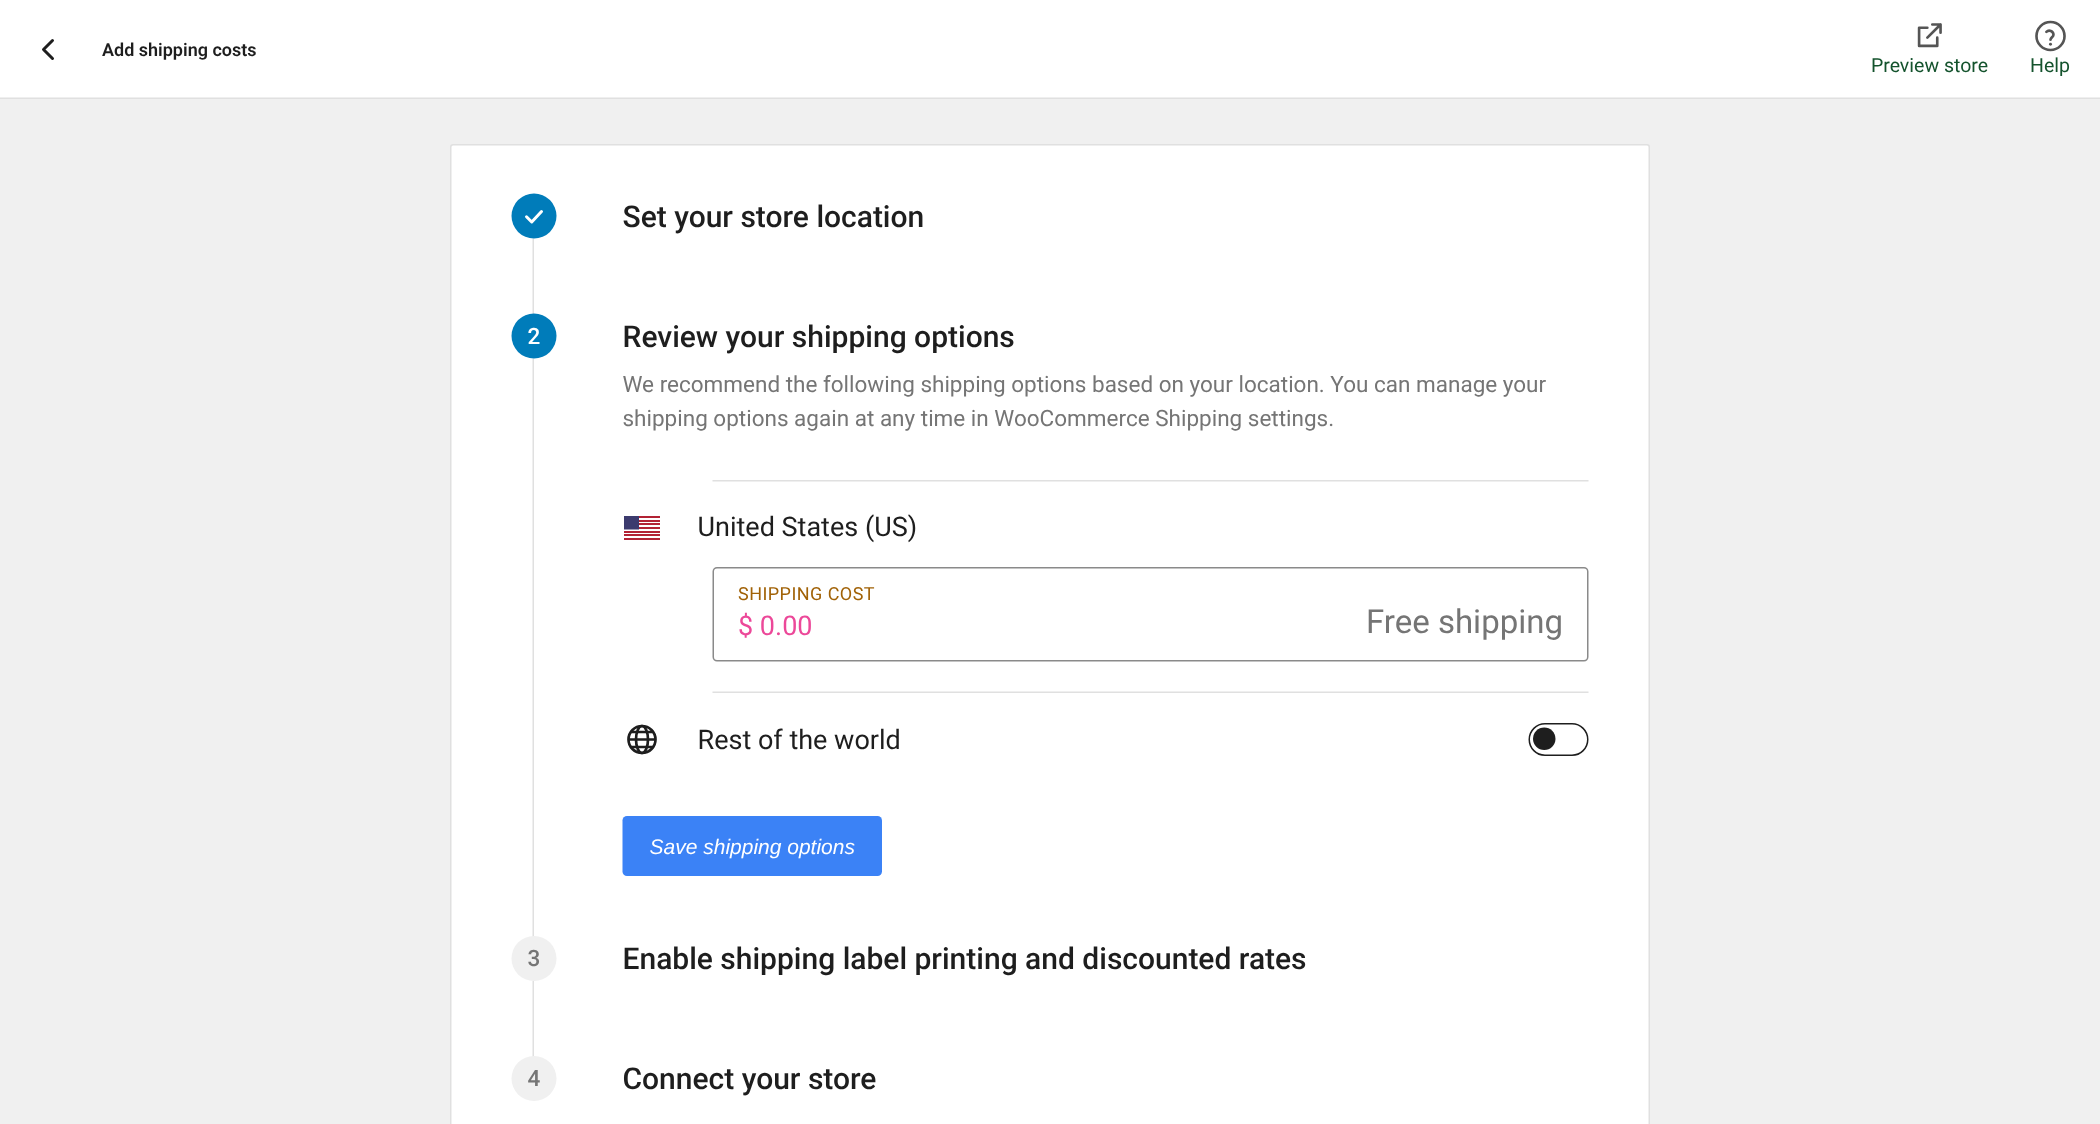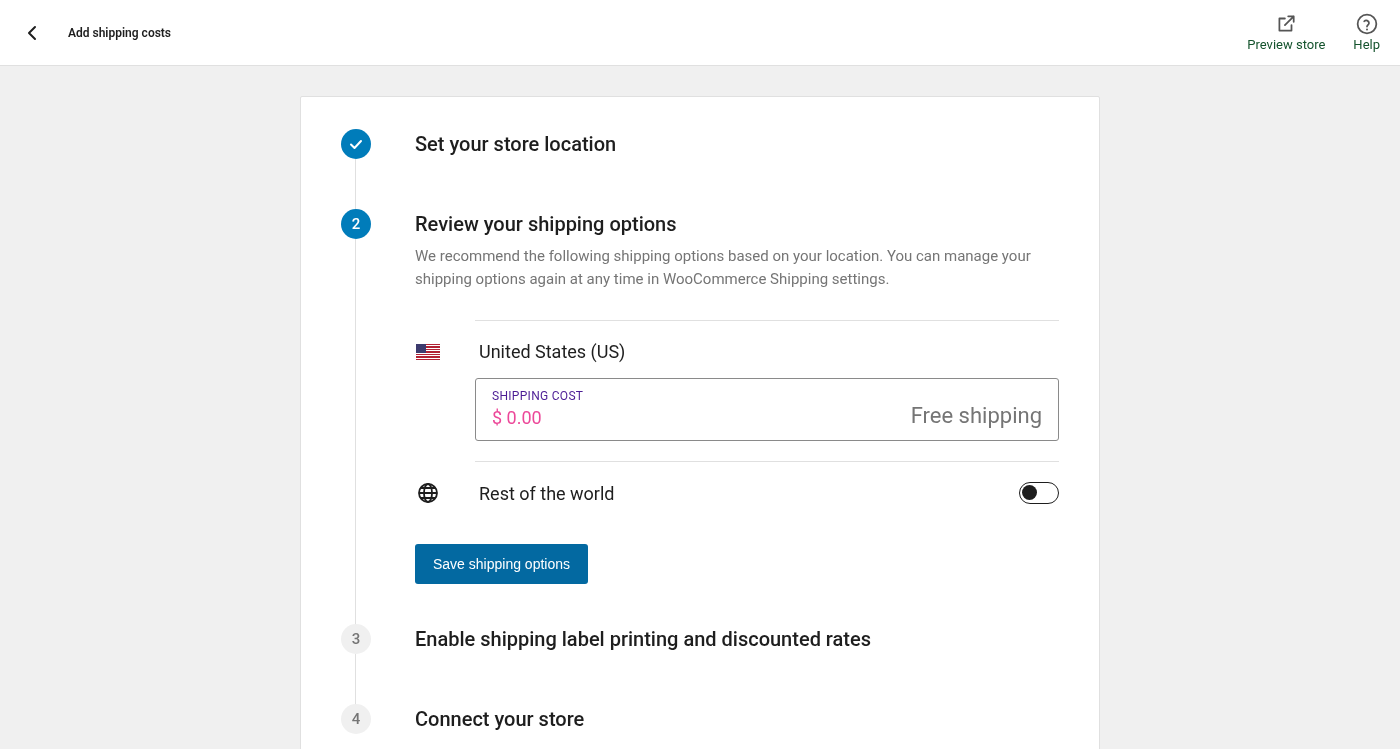--- a/index.html
+++ b/index.html
@@ -132,21 +132,21 @@
       margin-left: 60px;
     }
     .zone-block {
       border-top: 1px solid #e0e0e0;
       padding-top: 20px;
       padding-bottom: 20px;
     }
     .zone-header {
       display: flex;
       align-items: center;
-      gap: 38px;
+      gap: 24px;
       margin-left: -60px;
     }
     .zone-icon {
       width: 26px;
       height: 18px;
       display: flex;
       align-items: center;
       justify-content: center;
     }
     .zone-name {
@@ -159,21 +159,21 @@
       border-radius: 3px;
       padding: 10px 16px 12px 16px;
       margin-top: 16px;
       display: flex;
       justify-content: space-between;
       align-items: flex-end;
     }
     .cost-left {}
     .cost-label {
       font-size: 12px;
-      color: #4c1d95;
+      color: #a16207;
       text-transform: uppercase;
       letter-spacing: 0.3px;
     }
     .cost-value {
       font-size: 18px;
       color: #ec4899;
       margin-top: 4px;
     }
     .cost-right {
       font-size: 22px;
@@ -191,29 +191,30 @@
     .toggle-knob {
       position: absolute;
       left: 2px;
       top: 2px;
       width: 15px;
       height: 15px;
       background: #1e1e1e;
       border-radius: 50%;
     }
     .save-button {
-      background: #0369a1;
+      background: #3b82f6;
       color: #fff;
       border: none;
       padding: 12px 18px;
       font-size: 14px;
       border-radius: 3px;
       cursor: pointer;
       margin-top: 20px;
       margin-left: -60px;
+      font-style: italic;
     }
     .flag-us {
       width: 24px;
       height: 16px;
       background: linear-gradient(
         to bottom,
         #b22234 0%, #b22234 7.7%,
         #fff 7.7%, #fff 15.4%,
         #b22234 15.4%, #b22234 23.1%,
         #fff 23.1%, #fff 30.8%,

